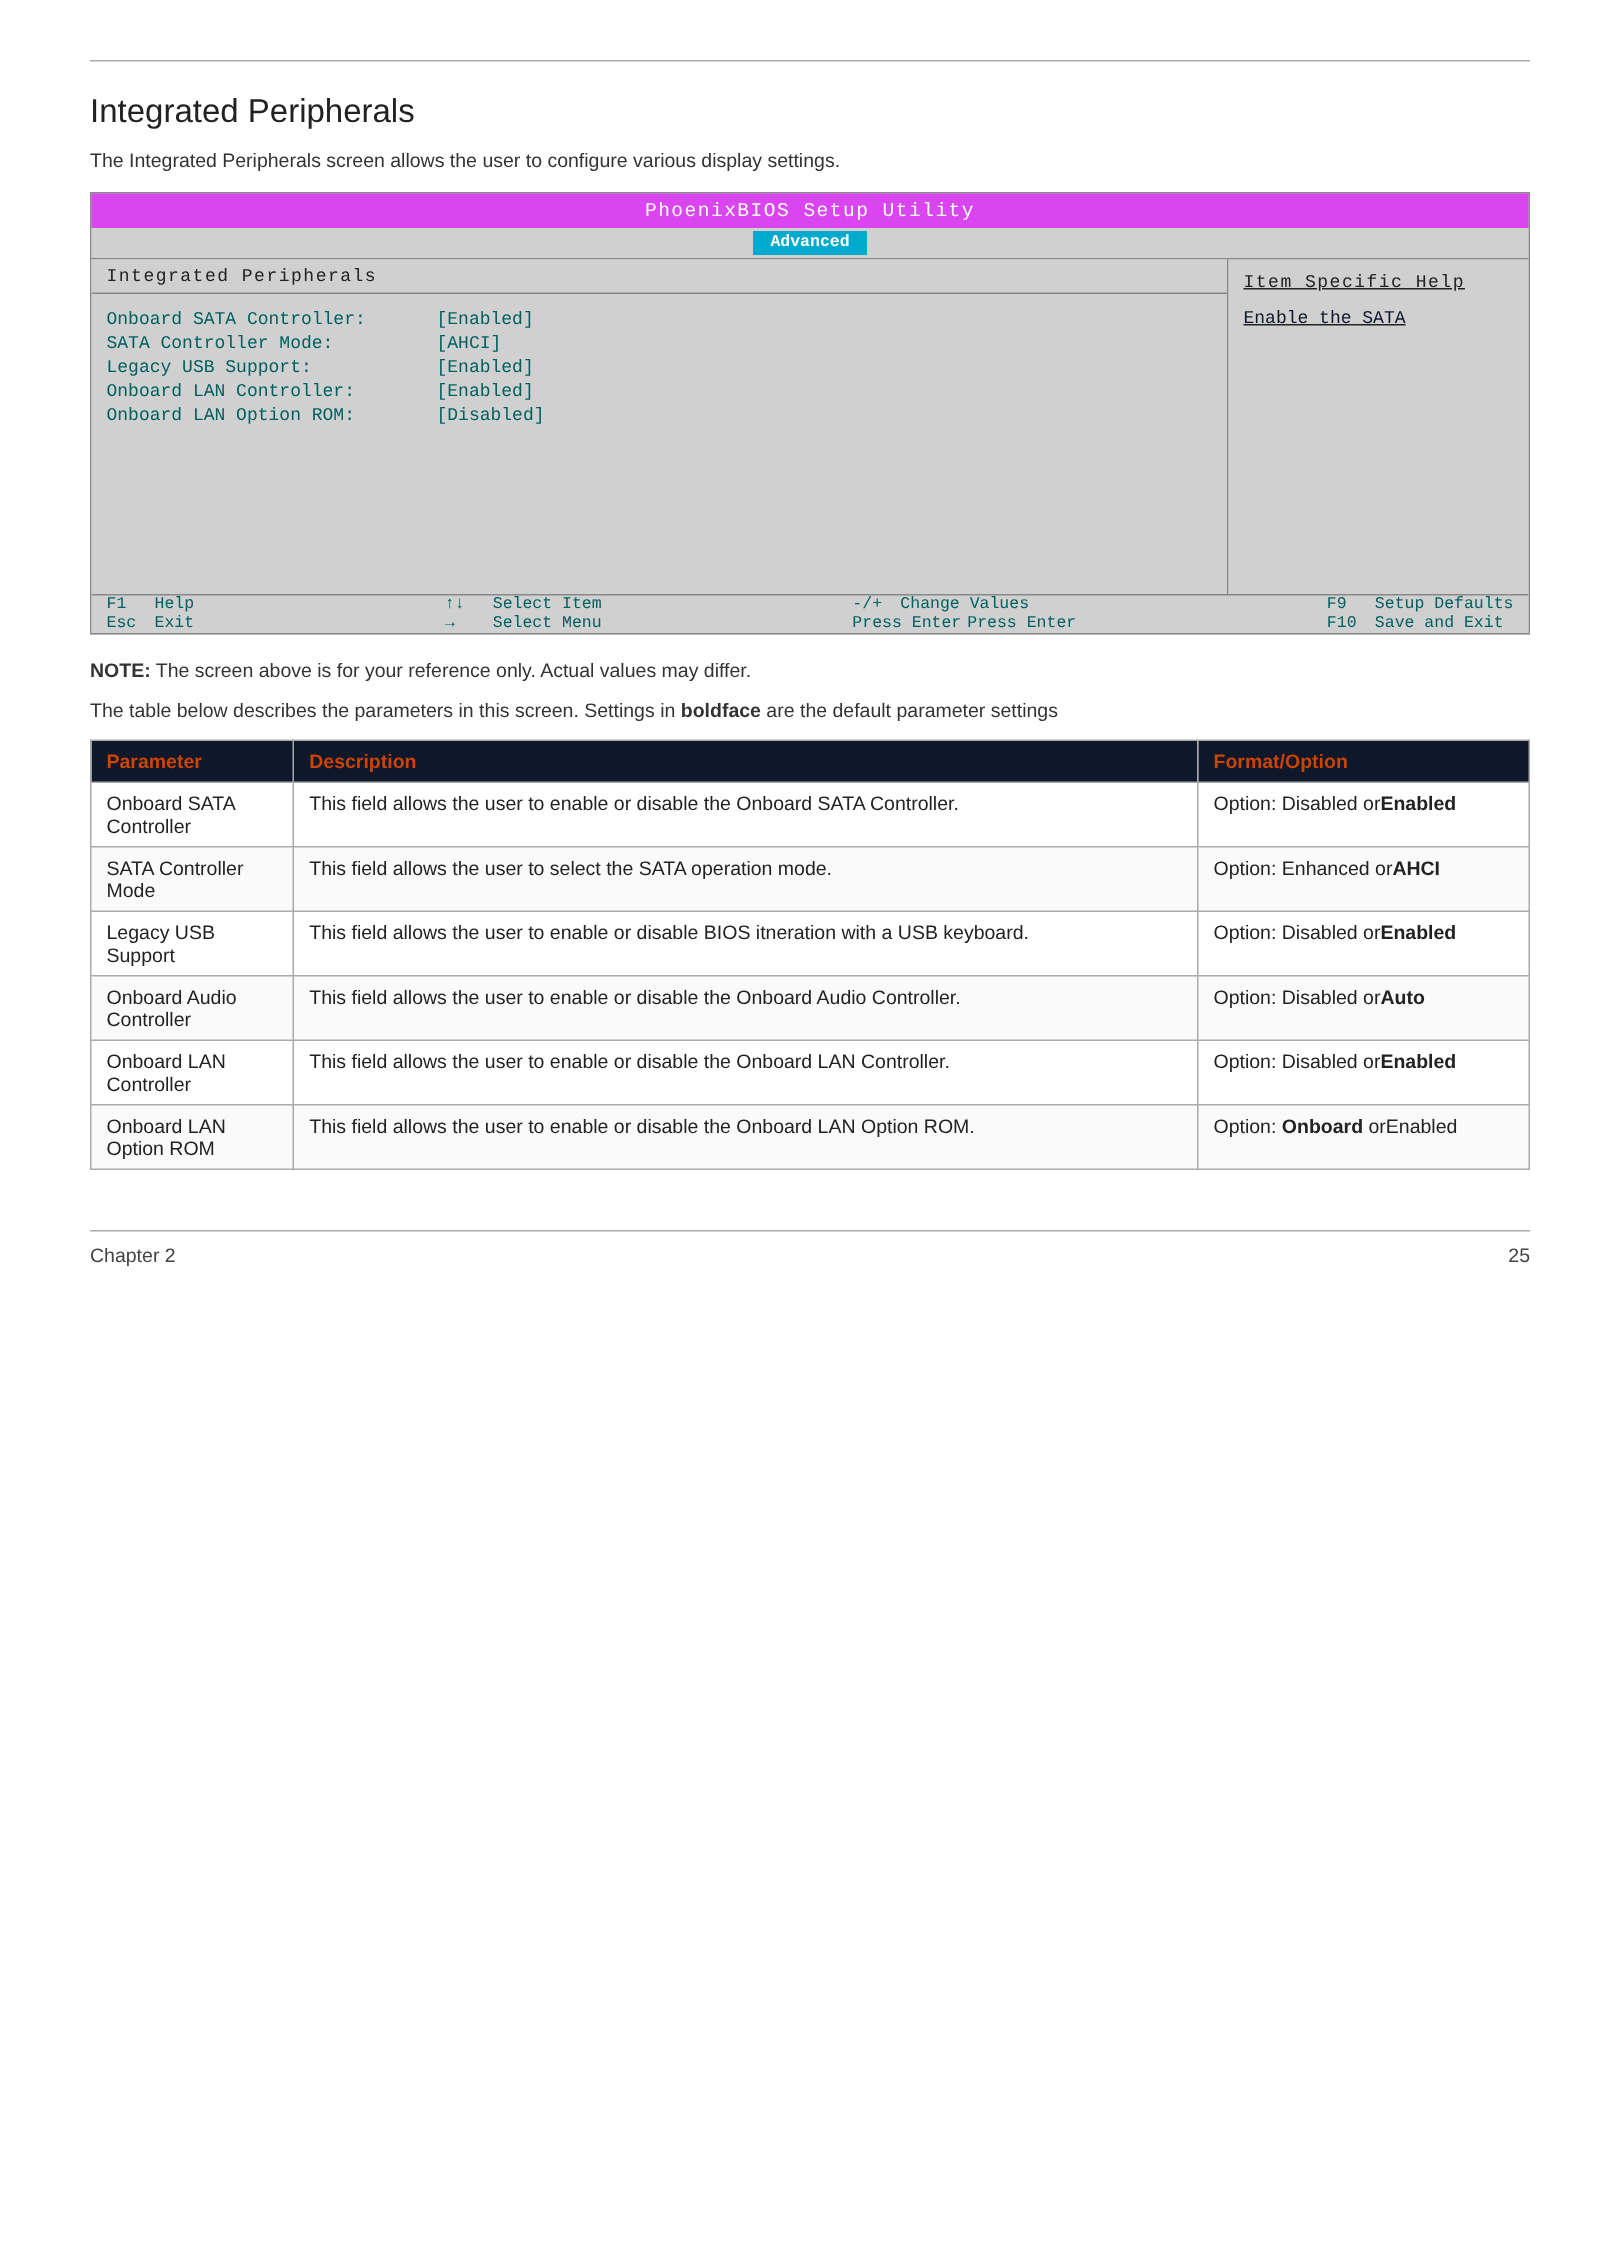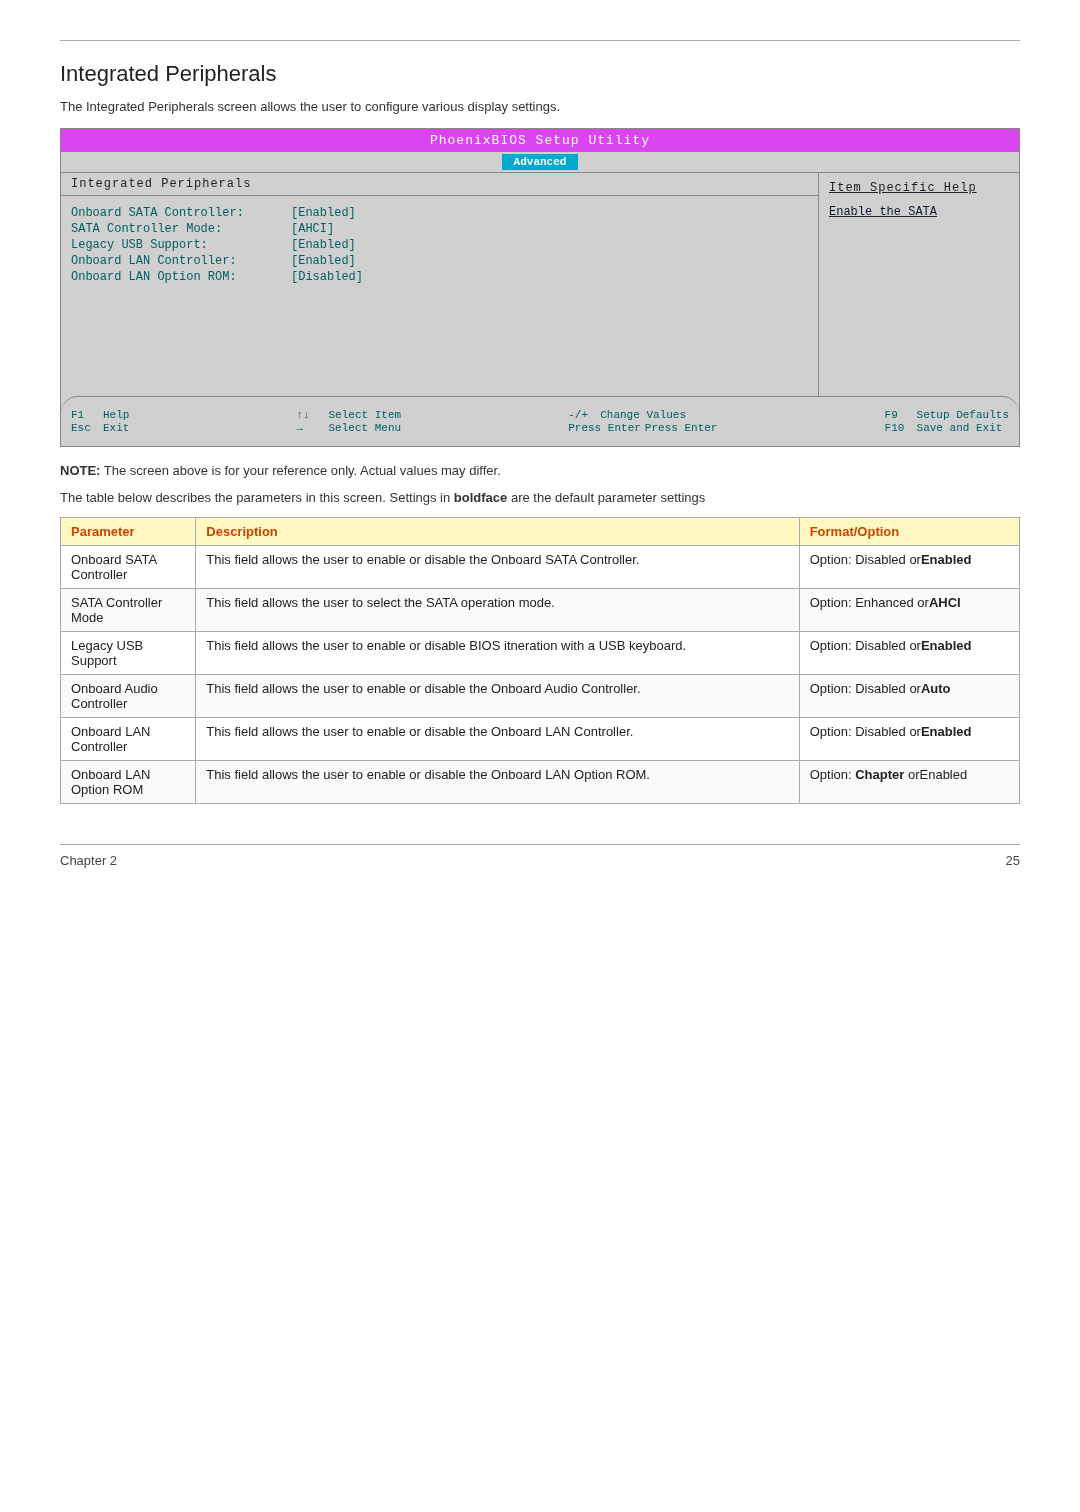--- a/index.html
+++ b/index.html
@@ -111,27 +111,26 @@
       letter-spacing: 1px;
     }
     .bios-help-text {
       font-family: 'Courier New', monospace;
       font-size: 12px;
       color: #0f172a;
     }
     .bios-footer {
       background: #d0d0d0;
       border-top: 1px solid #888;
-      padding: 12px 10px;
+      padding: 0 10px;
       font-family: 'Courier New', monospace;
       font-size: 11px;
       color: #006060;
       display: flex;
       justify-content: space-between;
-      border-radius: 17px;
     }
     .bios-footer-col {
       display: flex;
       flex-direction: column;
       gap: 1px;
     }
     .footer-row {
       display: flex;
       gap: 4px;
       align-items: center;
@@ -152,21 +151,21 @@
     }
 
     
     .param-table {
       width: 100%;
       border-collapse: collapse;
       margin-bottom: 30px;
       font-size: 13px;
     }
     .param-table th {
-      background: #fef9c3;
+      background: #0f172a;
       border: 1px solid #aaa;
       padding: 6px 10px;
       text-align: left;
       font-weight: bold;
       color: #cc4400;
     }
     .param-table td {
       border: 1px solid #aaa;
       padding: 6px 10px;
       vertical-align: top;
@@ -307,21 +306,21 @@
         <td>Option: Disabled or<strong>Auto</strong></td>
       </tr>
       <tr>
         <td>Onboard LAN<br>Controller</td>
         <td>This field allows the user to enable or disable the Onboard LAN Controller.</td>
         <td>Option: Disabled or<strong>Enabled</strong></td>
       </tr>
       <tr>
         <td>Onboard LAN<br>Option ROM</td>
         <td>This field allows the user to enable or disable the Onboard LAN Option ROM.</td>
-        <td>Option: <strong>Chapter</strong> orEnabled</td>
+        <td>Option: <strong>Onboard</strong> orEnabled</td>
       </tr>
     </tbody>
 </table>
 
 <div style="border-top:1px solid #aaa; margin-top:40px; padding-top:8px; display:flex; justify-content:space-between; font-size:13px; color:#444;">
   <span>Chapter 2</span>
   <span>25</span>
 </div>
 
 </body></html>

